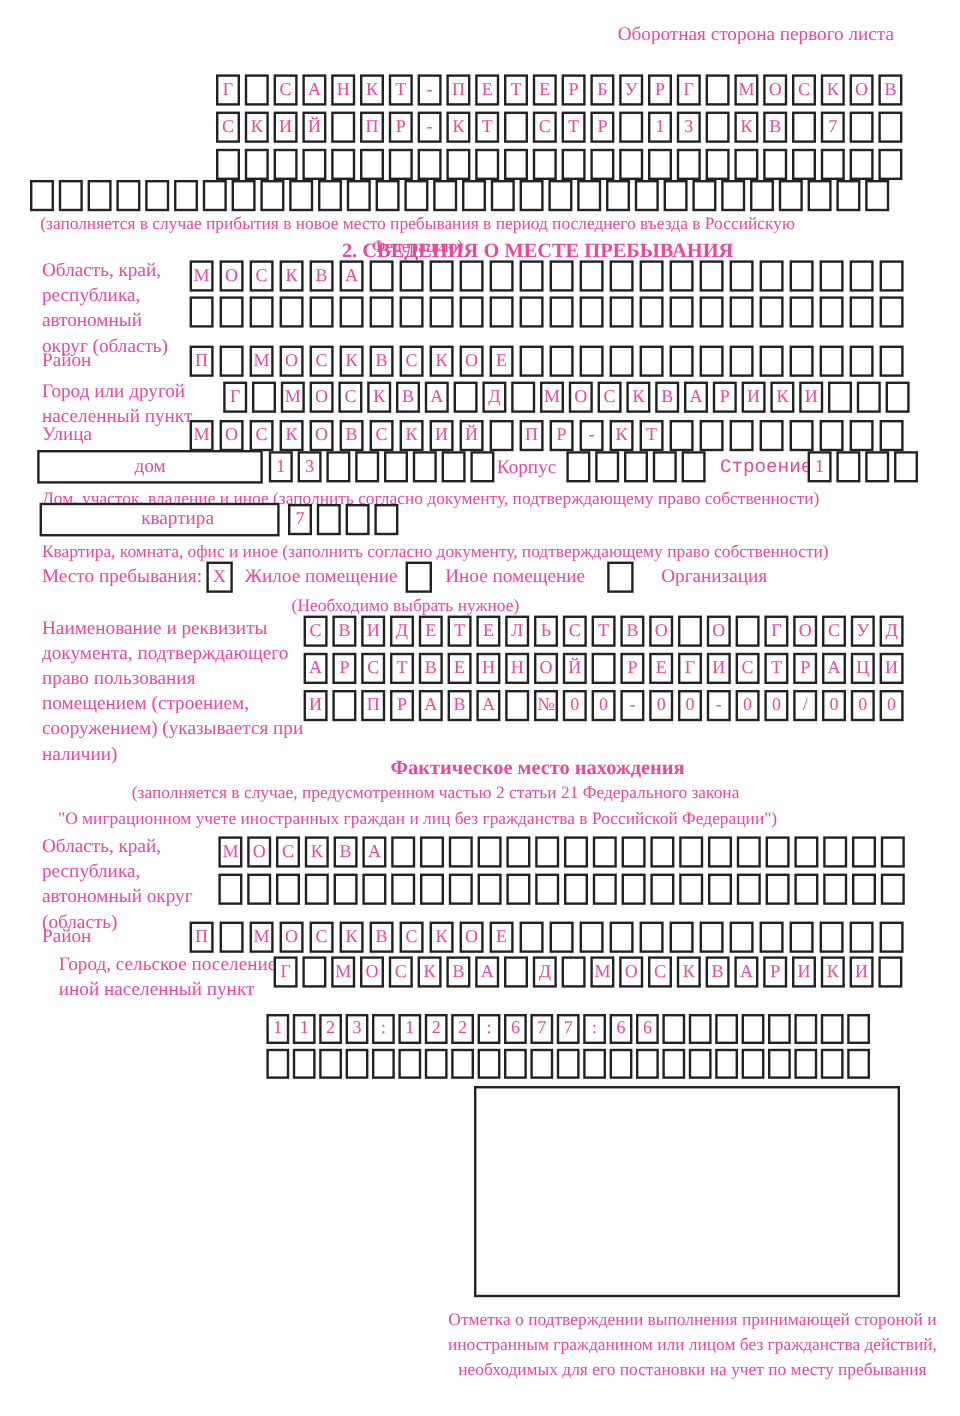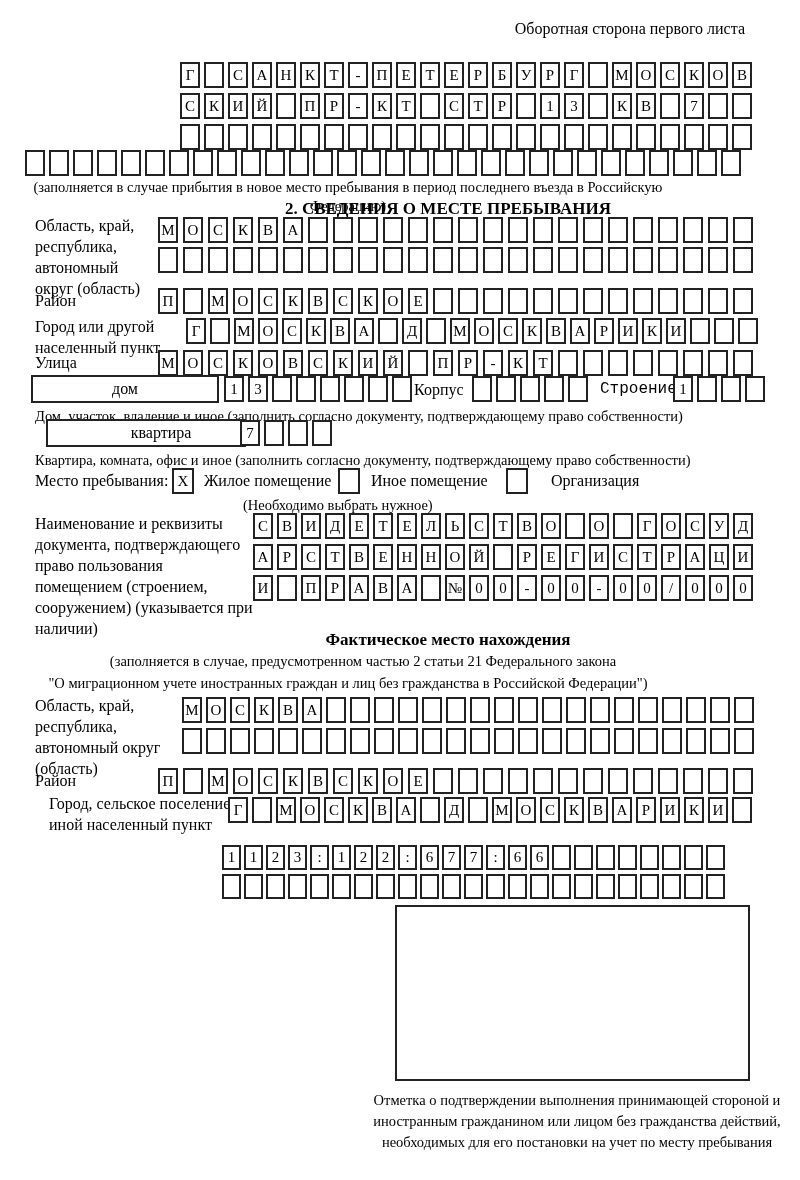--- a/index.html
+++ b/index.html
@@ -1,16 +1,16 @@
 <!DOCTYPE html>
 <html><head>
 <meta charset="utf-8">
 <style>
   html,body{margin:0;padding:0;background:#fff;}
-  .page{position:relative;width:800px;height:1180px;background:#fff;color:#000000;
+  .page{position:relative;width:800px;height:1180px;background:#fff;color:#ec4899;
         font-family:"Liberation Serif", serif;overflow:hidden;}
   .abs{position:absolute;}
   .lbl{font-size:16px;line-height:21px;}
   .cap{font-size:14.5px;line-height:19px;}
   .title-bold{font-weight:bold;font-size:17px;text-align:center;left:0;width:800px;margin-left:48px;}
   .center{text-align:center;left:0;width:696px;}
   .cells{display:flex;gap:4px;}
   .gap5{gap:5px;}
   .gap3{gap:3px;}
   .cell{width:20px;height:26px;border:2px solid #222;box-sizing:border-box;
@@ -303,21 +303,21 @@
     </div>
   <div class="abs lbl" style="left:600px;top:379px;font-family:Liberation Mono, monospace;">Строение</div>
   <div class="abs cells" style="left:673px;top:376px;">
       <span class="cell">1</span>
       <span class="cell"></span>
       <span class="cell"></span>
       <span class="cell"></span>
     </div>
   <div class="abs cap" style="left:35px;top:407px;">Дом, участок, владение и иное (заполнить согласно документу, подтверждающему право собственности)</div>
 
-  <div class="abs widebox" style="left:46px;top:419px;width:200px;height:28px;padding-left:30px;">квартира</div>
+  <div class="abs widebox" style="left:33px;top:419px;width:200px;height:28px;padding-left:30px;">квартира</div>
   <div class="abs cells" style="left:240px;top:420px;">
       <span class="cell">7</span>
       <span class="cell"></span>
       <span class="cell"></span>
       <span class="cell"></span>
     </div>
   <div class="abs cap" style="left:35px;top:451px;">Квартира, комната, офис и иное (заполнить согласно документу, подтверждающему право собственности)</div>
 
   <div class="abs lbl" style="left:35px;top:470px;">Место пребывания:</div>
   <div class="abs checkbox" style="left:172px;top:468px;">X</div>

